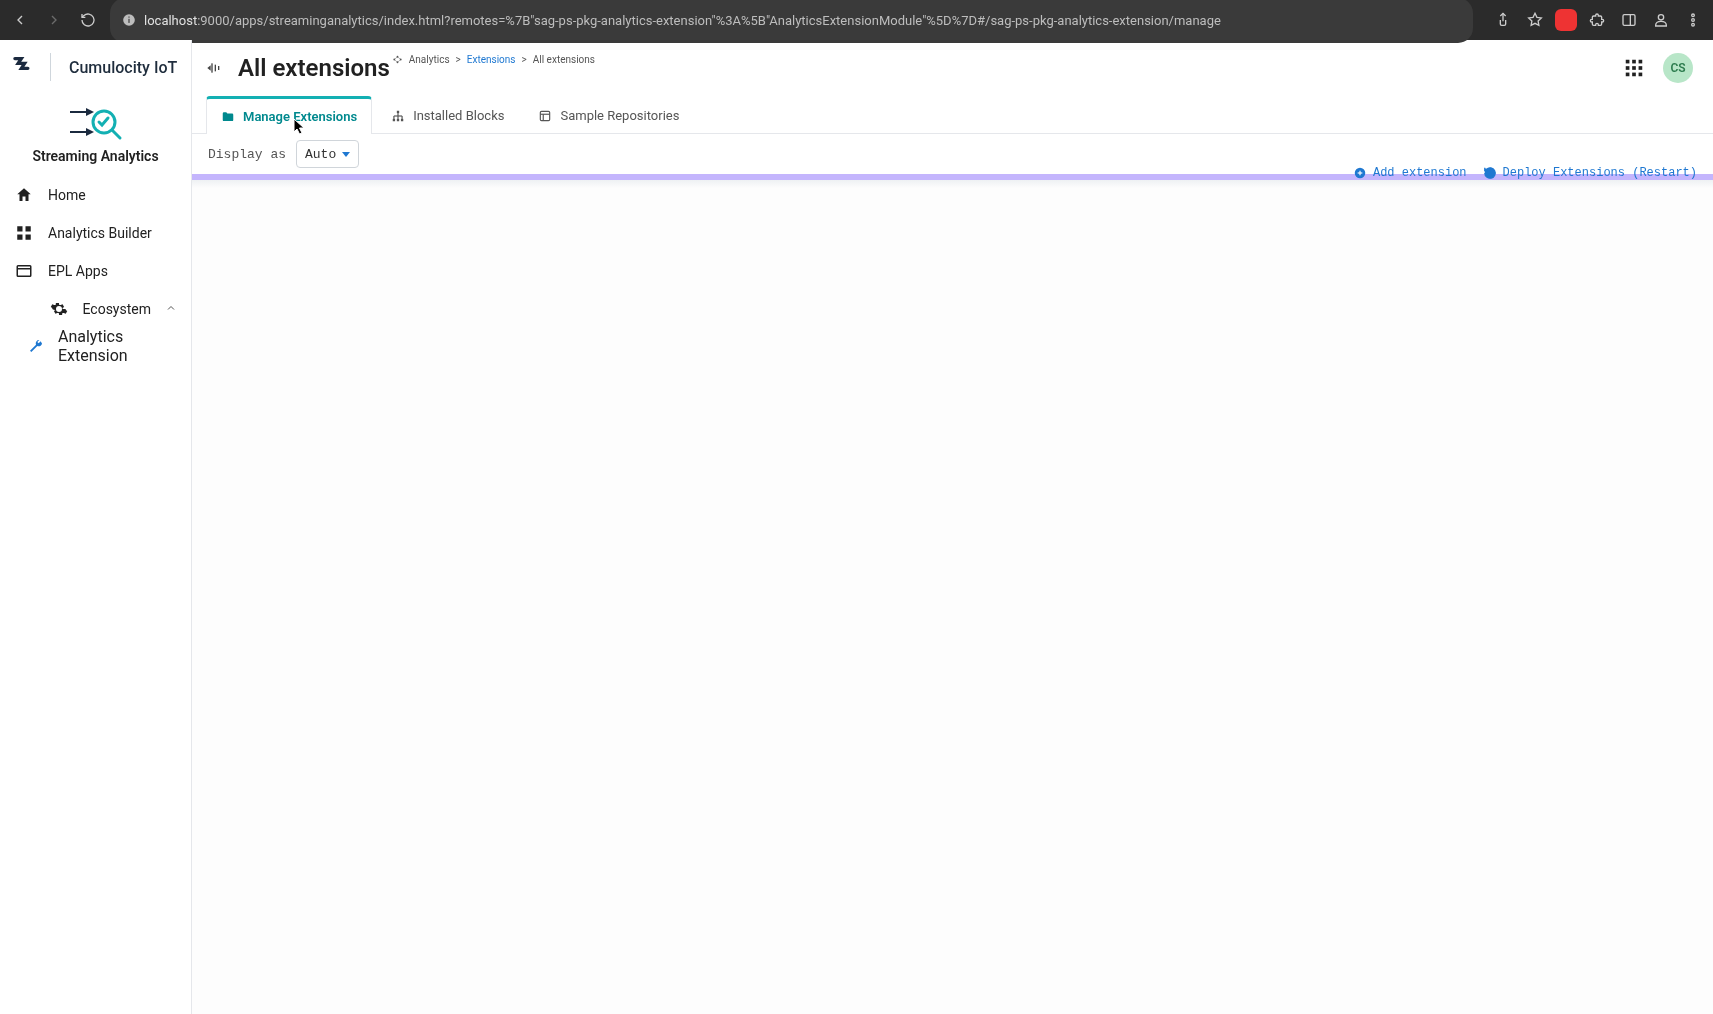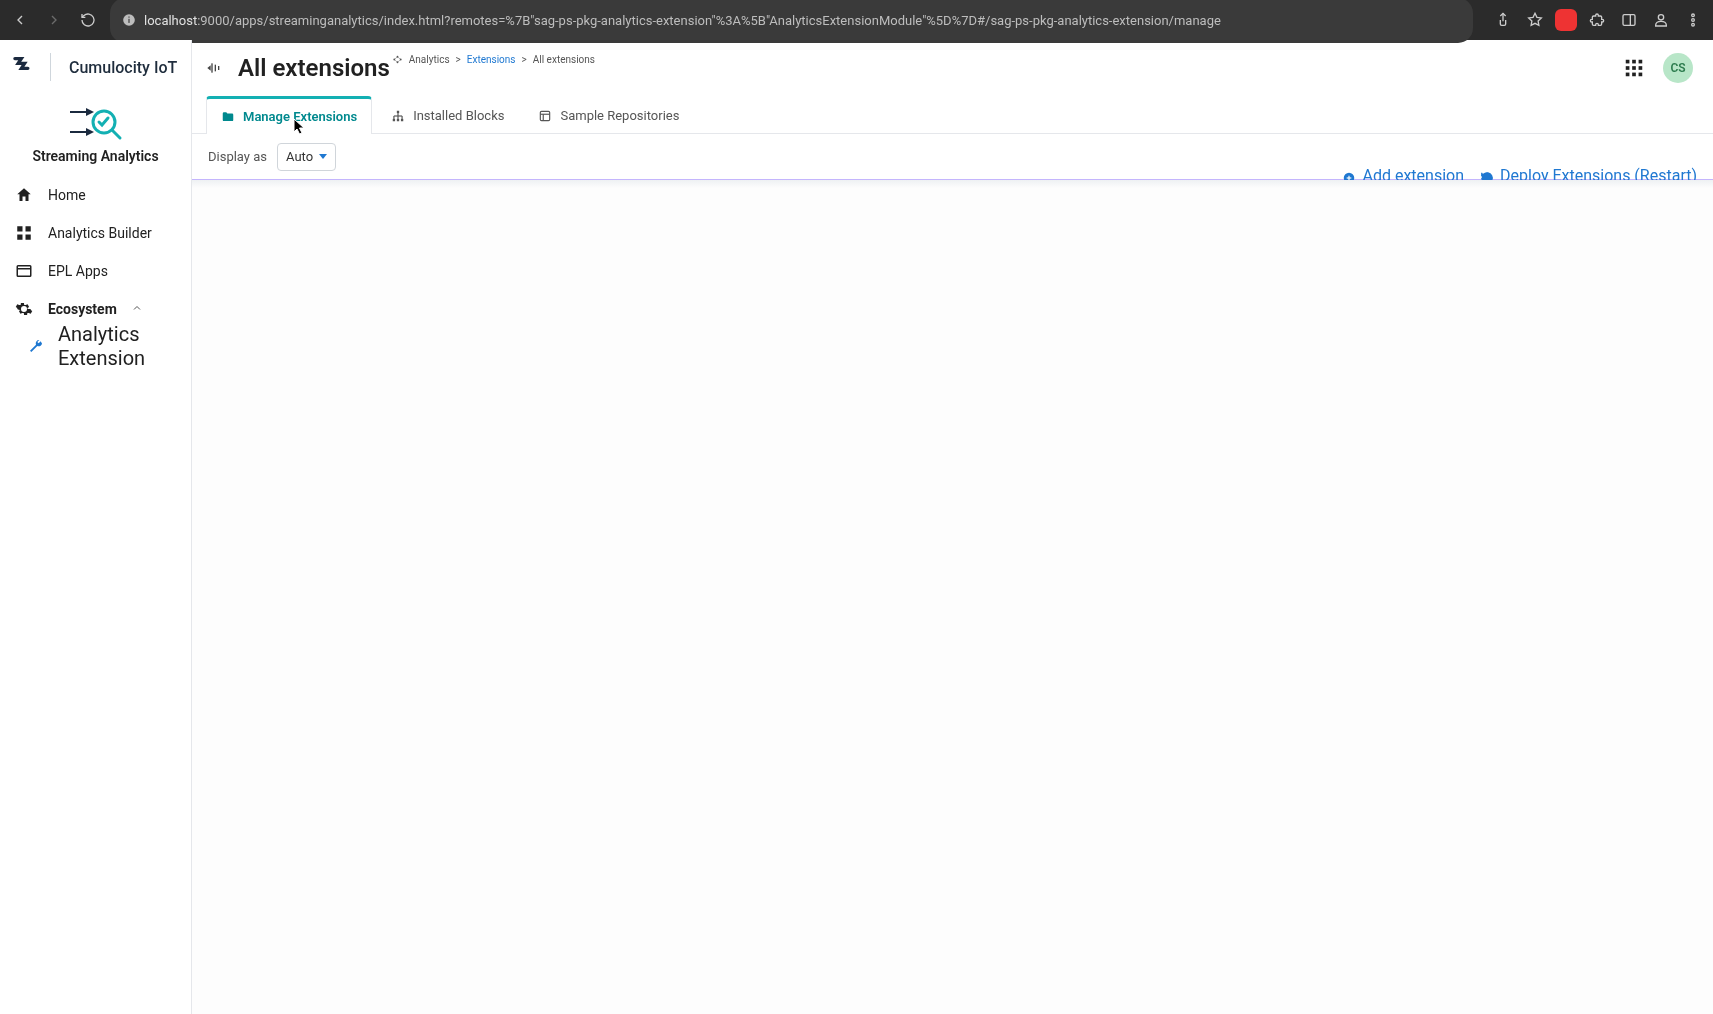--- a/index.html
+++ b/index.html
@@ -41,25 +41,25 @@
     .app-ident { display:flex; flex-direction:column; align-items:center; padding: 8px 0 12px; }
     .app-ident-icon { width:64px; height:40px; position:relative; }
     .app-ident-label { margin-top:6px; font-size:14px; font-weight:600; color:#212121; }
 
     .nav-item {
       display:flex; align-items:center; gap:14px; padding:0 14px;
       height:38px; color:#212121; font-size:14px; cursor:pointer;
     }
     .nav-item .nav-ic { width:20px; height:20px; display:flex; align-items:center; justify-content:center; color:#212121; }
     .nav-item .nav-ic svg { width:18px; height:18px; fill: currentColor; }
-    .nav-item.expandable { justify-content:flex-start;font-weight:bold; }
+    .nav-item.expandable { justify-content:flex-end; }
     .nav-item.expandable .left { display:flex; align-items:center; gap:14px; }
     .nav-sub {
       display:flex; align-items:center; gap:14px; padding:0 14px 0 28px;
-      height:36px; color:#212121; font-size:20px; cursor:pointer;
+      height:36px; color:#212121; font-size:16px; cursor:pointer;
     }
     .nav-sub .sub-ic { width:18px; height:18px; display:flex; align-items:center; justify-content:center; }
     .nav-sub .sub-ic svg { width:16px; height:16px; fill:#1f78d1; }
 
     
     .main { flex:1; display:flex; flex-direction:column; min-width:0; }
 
     .header {
       height:56px; display:flex; align-items:center; justify-content:space-between;
       padding:0 20px 0 8px;
@@ -91,31 +91,31 @@
     .tab.active {
       color:#00898e; font-weight:600; border-color:#13b0b3 #e5e7eb #fff #e5e7eb;
       border-top-width:3px; background:#fff;
     }
     .tab .tab-ic { width:14px; height:14px; display:flex; align-items:center; justify-content:center; }
     .tab .tab-ic svg { width:14px; height:14px; fill:currentColor; }
 
     
     .toolbar {
       height:46px; display:flex; align-items:center; justify-content:space-between;
-      padding:0 16px; border-bottom:1px solid #c4b5fd;
+      padding:0 16px; border-bottom:6px solid #c4b5fd;font-family:Liberation Mono, monospace;
     }
     .tb-left { display:flex; align-items:center; gap:10px; color:#555; font-size:13px; }
     .select {
       display:flex; align-items:center; gap:6px; height:28px; padding:0 8px;
       border:1px solid #d0d5da; border-radius:4px; font-size:13px; color:#333;
       cursor:pointer; background:#fff;
     }
     .select .caret { width:0; height:0; border-left:4px solid transparent; border-right:4px solid transparent; border-top:5px solid #1f78d1; }
     .tb-right { display:flex; align-items:center; gap:16px; }
-    .tb-action { display:flex; align-items:flex-end; gap:6px; font-size:16px; color:#1f78d1; cursor:pointer;margin-top:37px; }
+    .tb-action { display:flex; align-items:flex-end; gap:6px; font-size:12px; color:#1f78d1; cursor:pointer;margin-top:37px; }
     .tb-action .act-ic { width:14px; height:14px; display:flex; align-items:center; justify-content:center; }
     .tb-action .act-ic svg { width:14px; height:14px; fill:currentColor; }
 
     .content { flex:1; background:#fdfdfd; position:relative; }
     .content::before {
       content:""; position:absolute; left:0; right:0; top:0; height:8px;
       background:linear-gradient(#eef1f3, transparent);
     }
 
     

